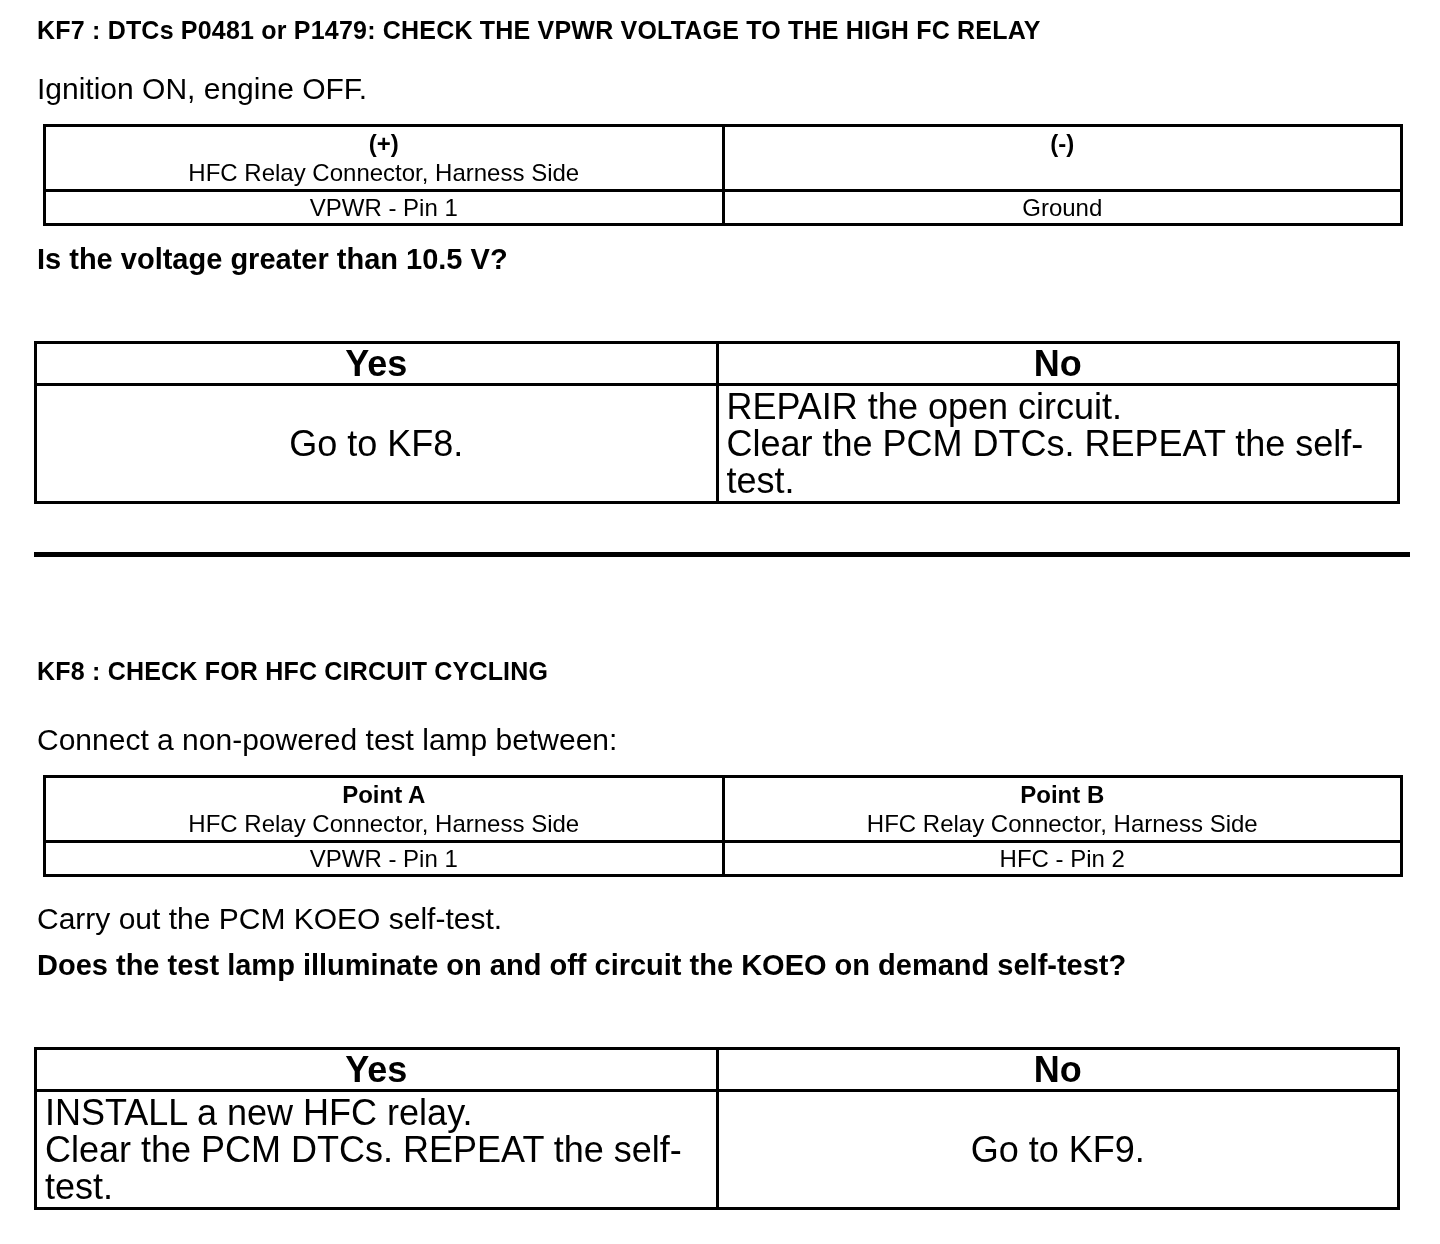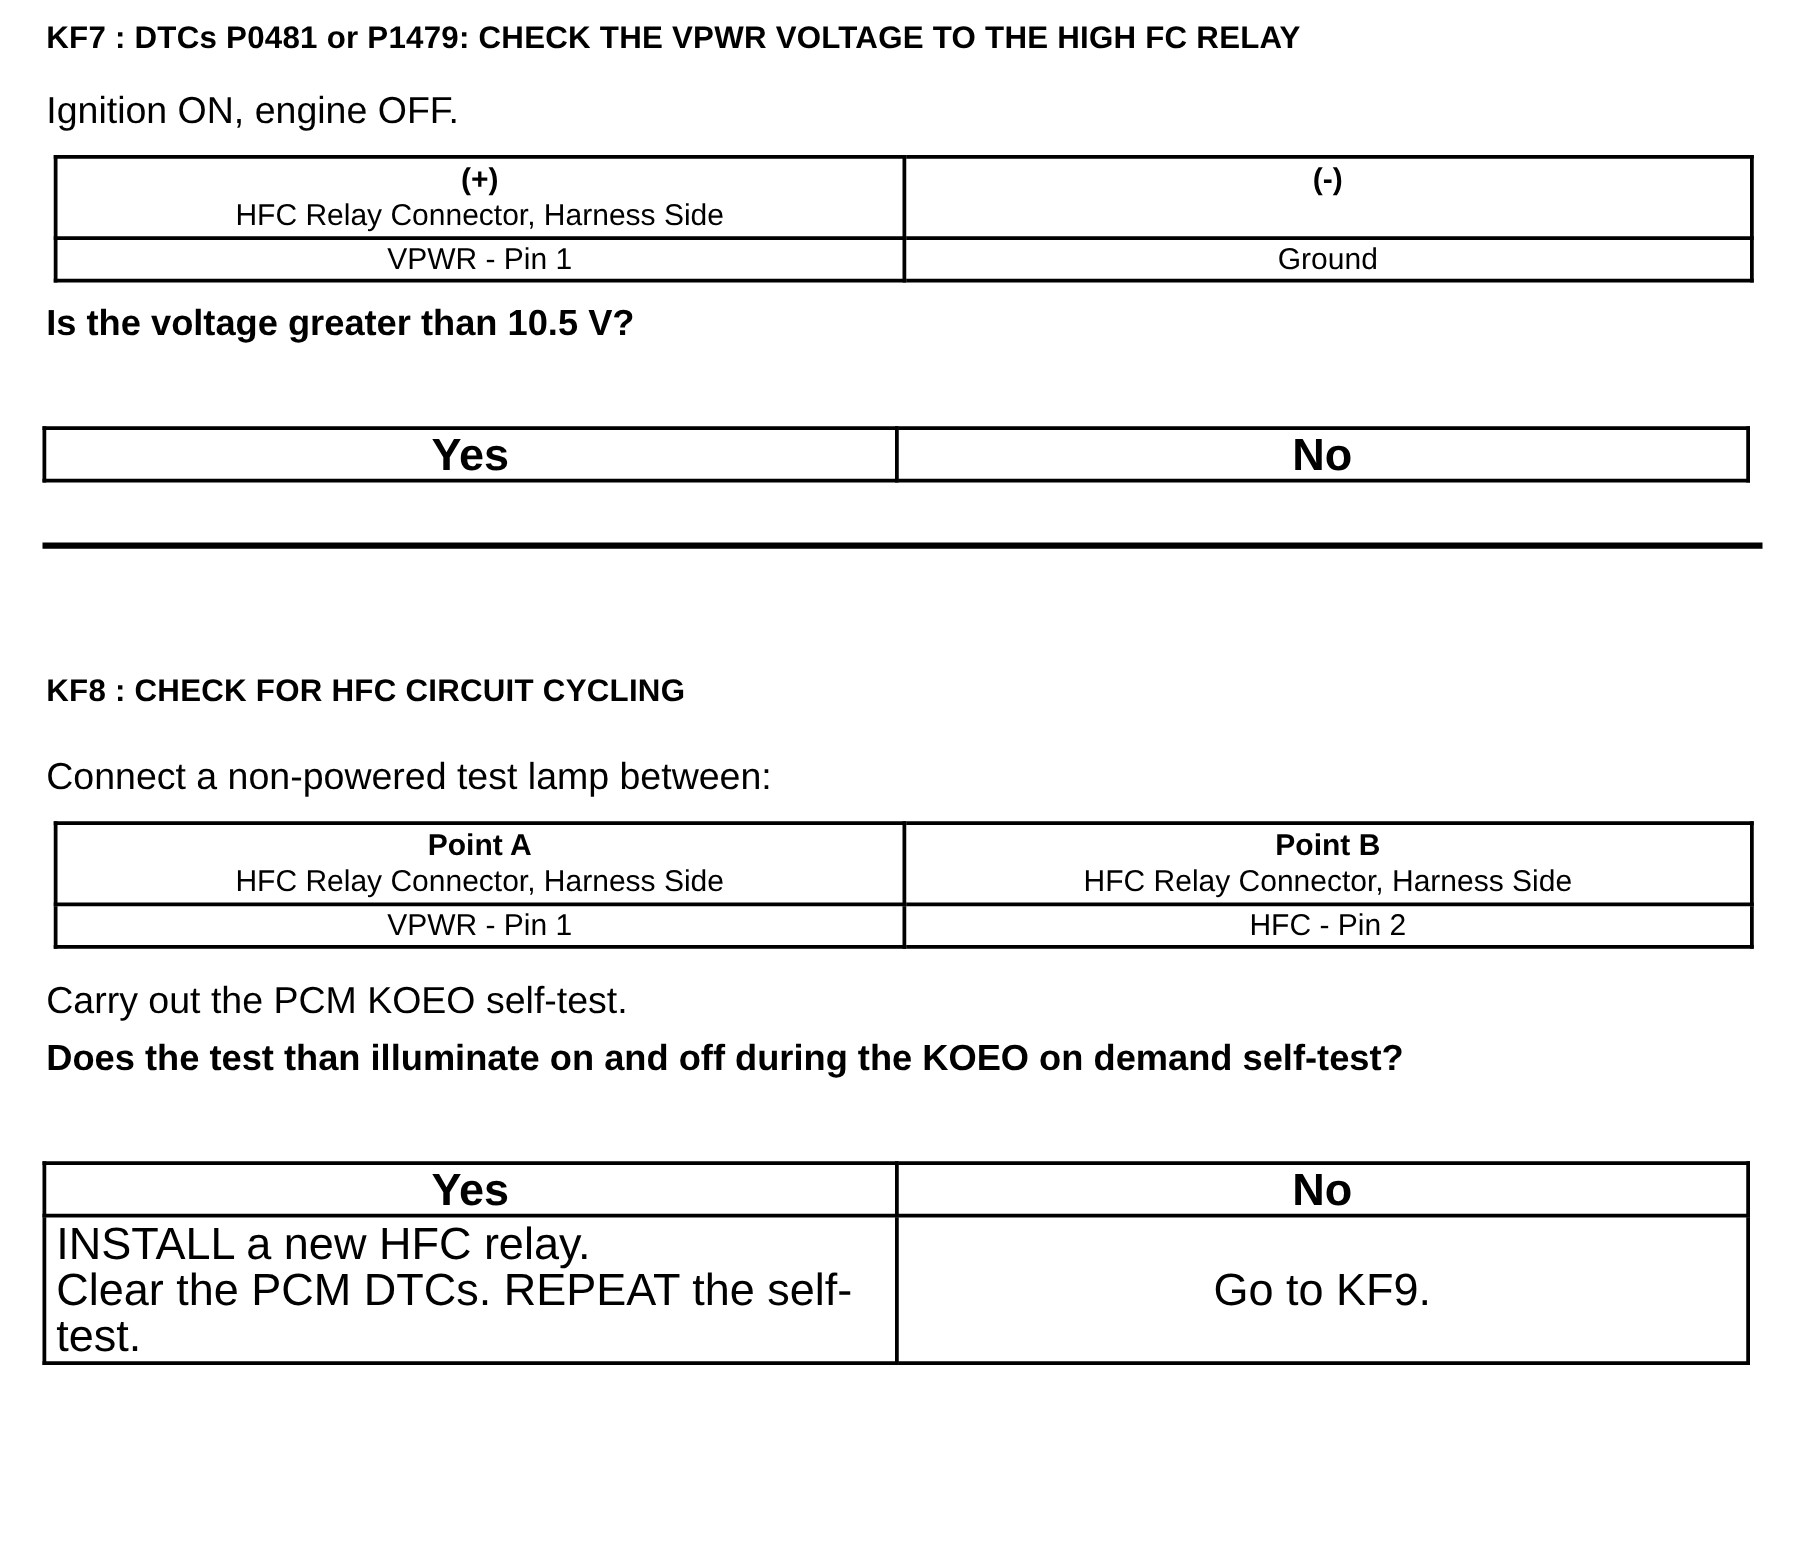--- a/index.html
+++ b/index.html
@@ -123,20 +123,29 @@
     </table>
 
     <div class="bold-q">Is the voltage greater than 10.5 V?</div>
 
     <table class="decision-table">
       <tbody>
         <tr class="decision-head">
           <td>Yes</td>
           <td>No</td>
         </tr>
+        <tr class="decision-body">
+          <td class="cell-center">
+            <div>Go to KF8.</div>
+          </td>
+          <td class="cell-left">
+            <div>REPAIR the open circuit.</div>
+            <div>Clear the PCM DTCs. REPEAT the self-test.</div>
+          </td>
+        </tr>
       </tbody>
     </table>
   </div>
 
   <div class="rule-thick"></div>
 
   <div>
     <div class="section-title kf8-title">KF8 : CHECK FOR HFC CIRCUIT CYCLING</div>
 
     <div class="body-text connect-label">Connect a non-powered test lamp between:</div>
@@ -154,21 +163,21 @@
           </td>
         </tr>
         <tr class="spec-value-row">
           <td>VPWR - Pin 1</td>
           <td>HFC - Pin 2</td>
         </tr>
       </tbody>
     </table>
 
     <div class="body-text carry-label">Carry out the PCM KOEO self-test.</div>
-    <div class="bold-q q2">Does the test than illuminate on and off during the KOEO on demand self-test?</div>
+    <div class="bold-q q2">Does the test lamp illuminate on and off circuit the KOEO on demand self-test?</div>
 
     <table class="decision-table">
       <tbody>
         <tr class="decision-head">
           <td>Yes</td>
           <td>No</td>
         </tr>
         <tr class="decision-body">
           <td class="cell-left">
             <div>INSTALL a new HFC relay.</div>

